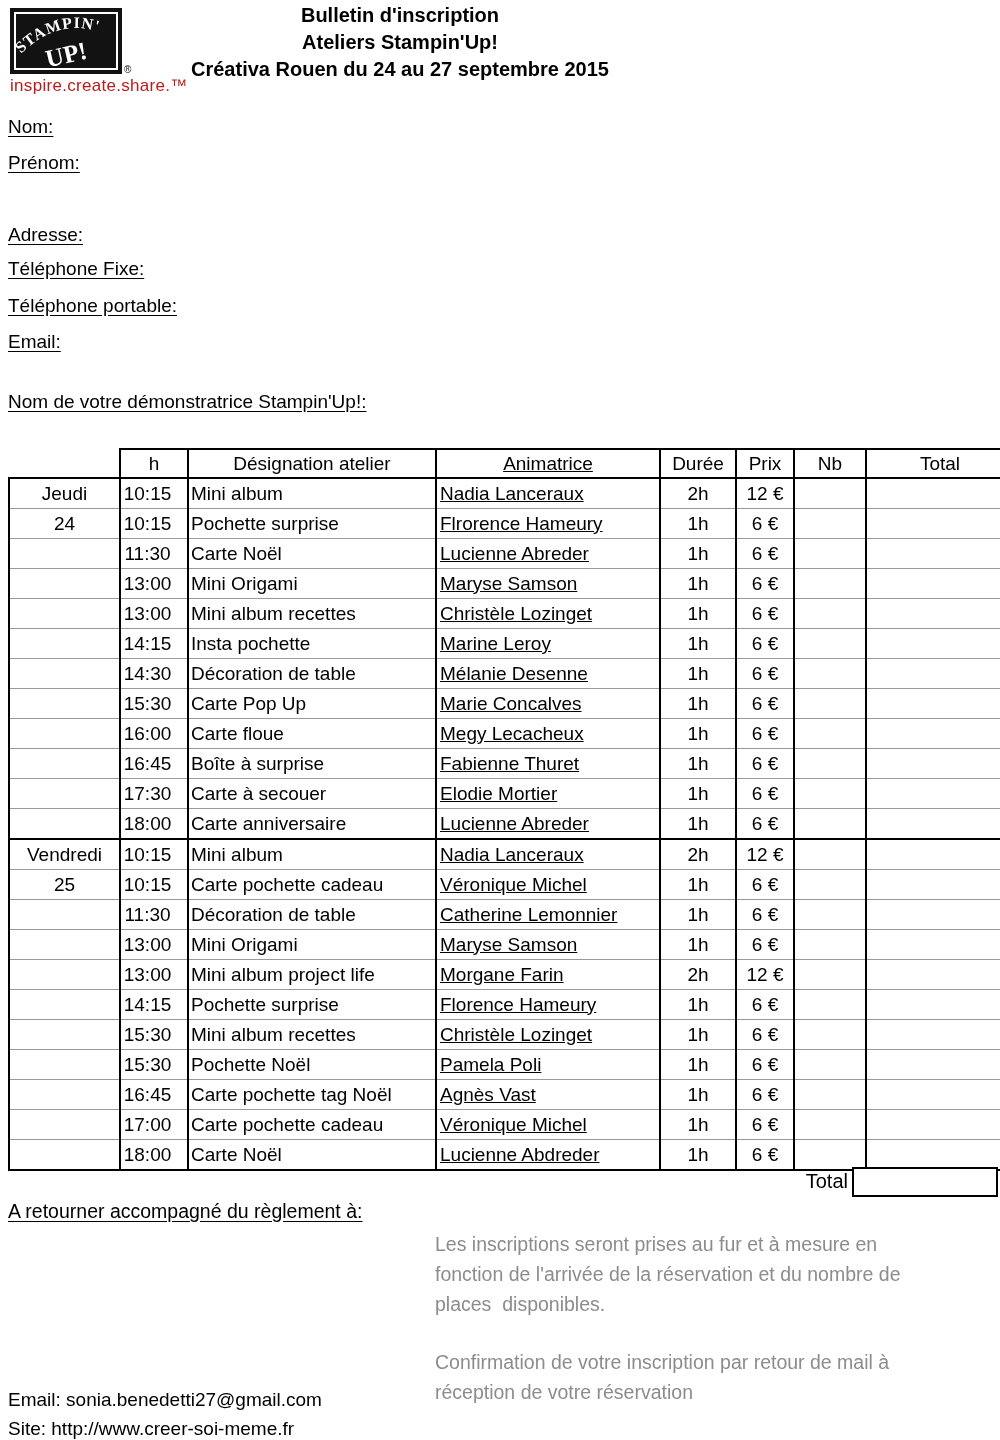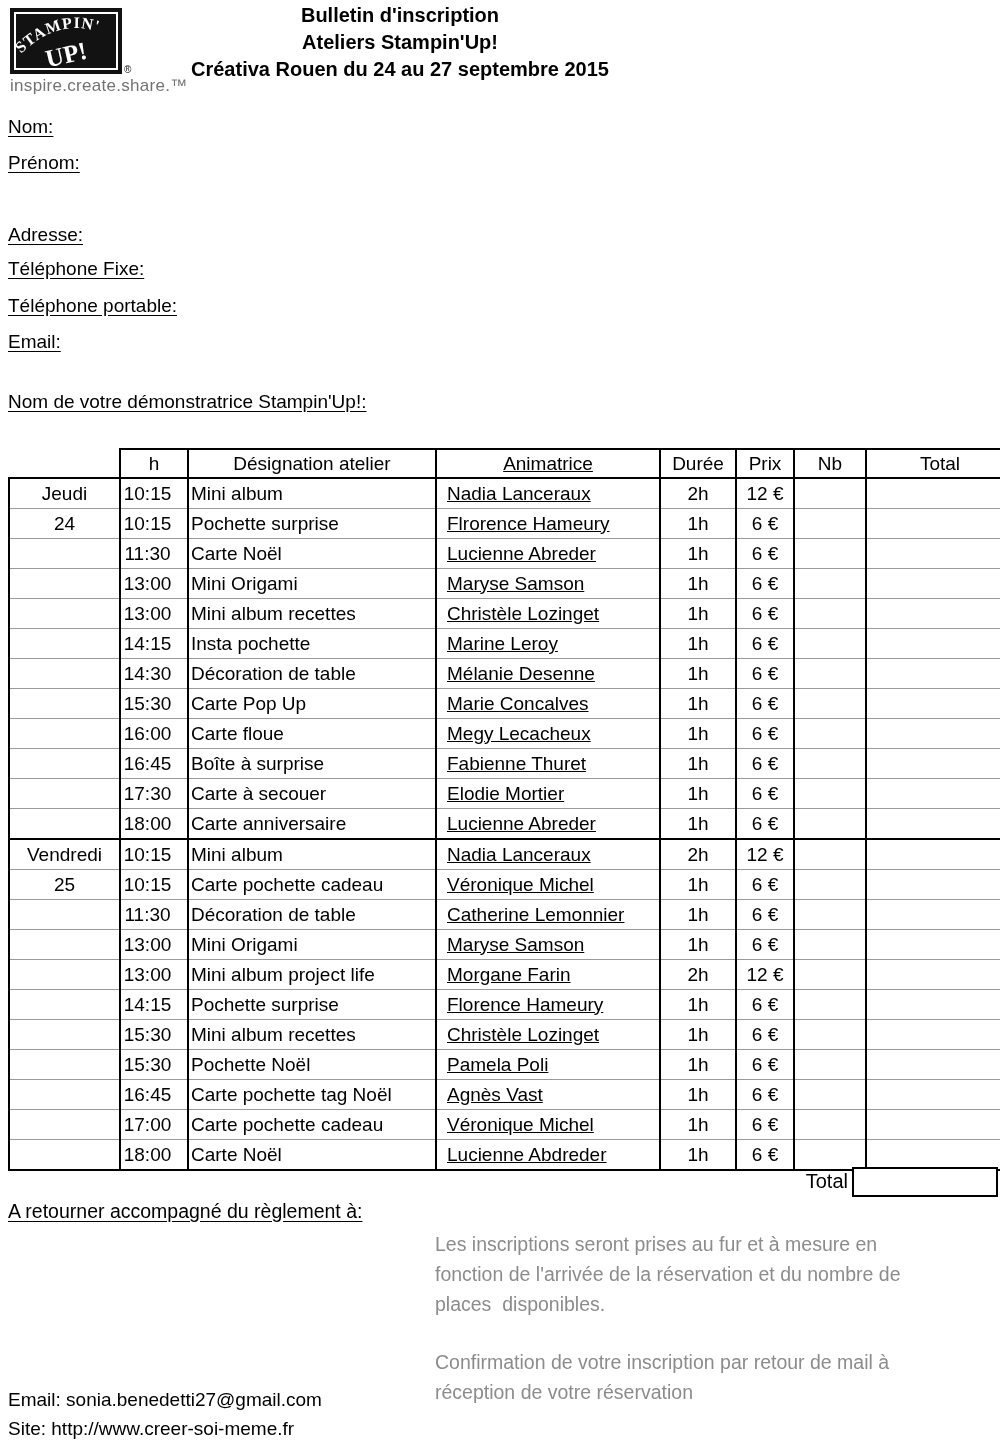--- a/index.html
+++ b/index.html
@@ -5,21 +5,21 @@
   html,body { margin:0; padding:0; background:#ffffff; }
   .page {
     position:relative; width:1000px; height:1440px; background:#ffffff;
     font-family:"Liberation Sans", sans-serif; color:#000; overflow:hidden;
   }
 
   
   .logo-block { position:absolute; left:10px; top:8px; width:240px; }
   .logo-frame { display:block; }
   .reg-mark { position:absolute; left:114px; top:56px; font-size:10px; color:#111; }
-  .tagline { position:absolute; left:0px; top:68px; font-size:17px; color:#737373;
+  .tagline { position:absolute; left:0px; top:68px; font-size:17px; color:#b91c1c;
              letter-spacing:0.3px; white-space:nowrap; }
 
   
   .title-block { position:absolute; left:0; top:2px; width:800px; text-align:center;
                  font-weight:bold; font-size:20px; line-height:27px; }
 
   
   .form-label { position:absolute; left:8px; font-size:19px; text-decoration:underline;
                 text-underline-offset:3px; white-space:nowrap; }
 
@@ -32,21 +32,21 @@
   .sched td { height:29px; border-left:2px solid #000; border-right:2px solid #000;
               border-top:1px solid #9a9a9a; border-bottom:1px solid #9a9a9a;
               padding:0; overflow:hidden; white-space:nowrap; }
   .sched tr.section-start td { border-top:2px solid #000; }
   .sched tbody tr:last-child td { border-bottom:2px solid #000; }
   .c0 { width:110px; } .c1 { width:66px; } .c2 { width:246px; } .c3 { width:222px;text-decoration:underline; }
   .c4 { width:74px; }  .c5 { width:56px; } .c6 { width:70px; }  .c7 { width:146px; }
   td.day { text-align:center; }
   td.time { text-align:center; padding-right:13px; }
   td.workshop { text-align:left; padding-left:2px; }
-  td.animator { text-align:left; padding-left:10px; }
+  td.animator { text-align:left; padding-left:3px; }
   td.duration, td.price { text-align:center; }
 
   
   .total-area { position:absolute; left:8px; top:1167px; width:990px; height:32px; }
   .total-label { position:absolute; right:150px; top:3px; font-size:20px; }
   .total-box { position:absolute; right:0; top:0; width:142px; height:26px;
                border:2px solid #000; background:#fff; }
 
   
   .return-heading { position:absolute; left:8px; top:1200px; font-size:19.5px;

